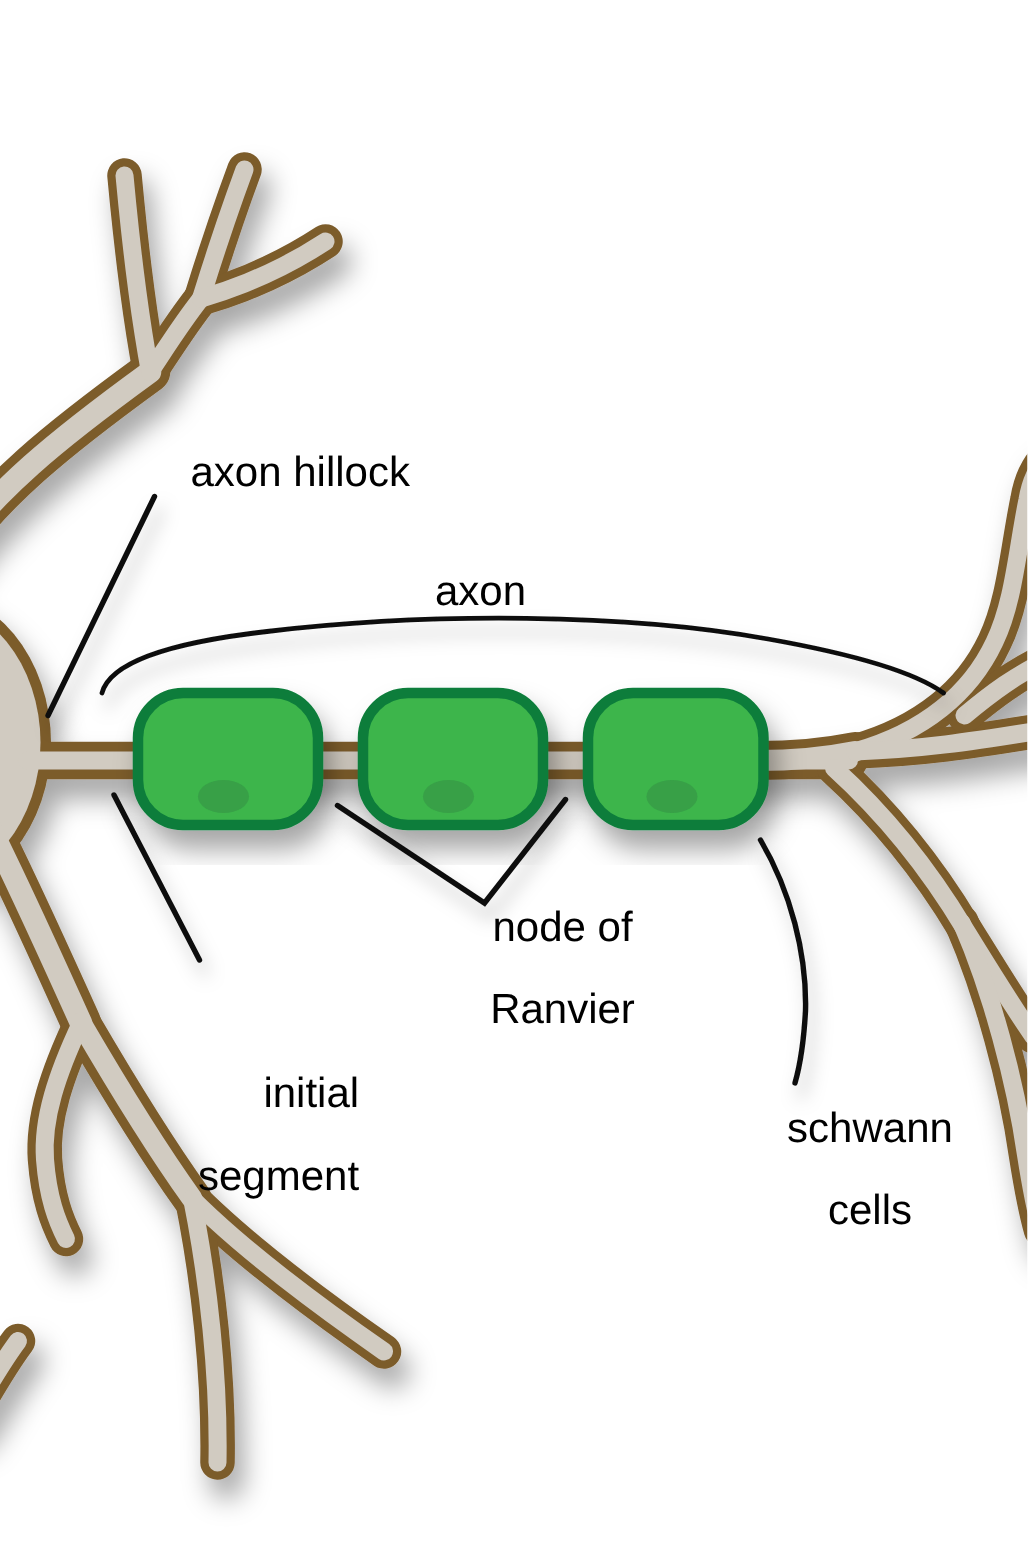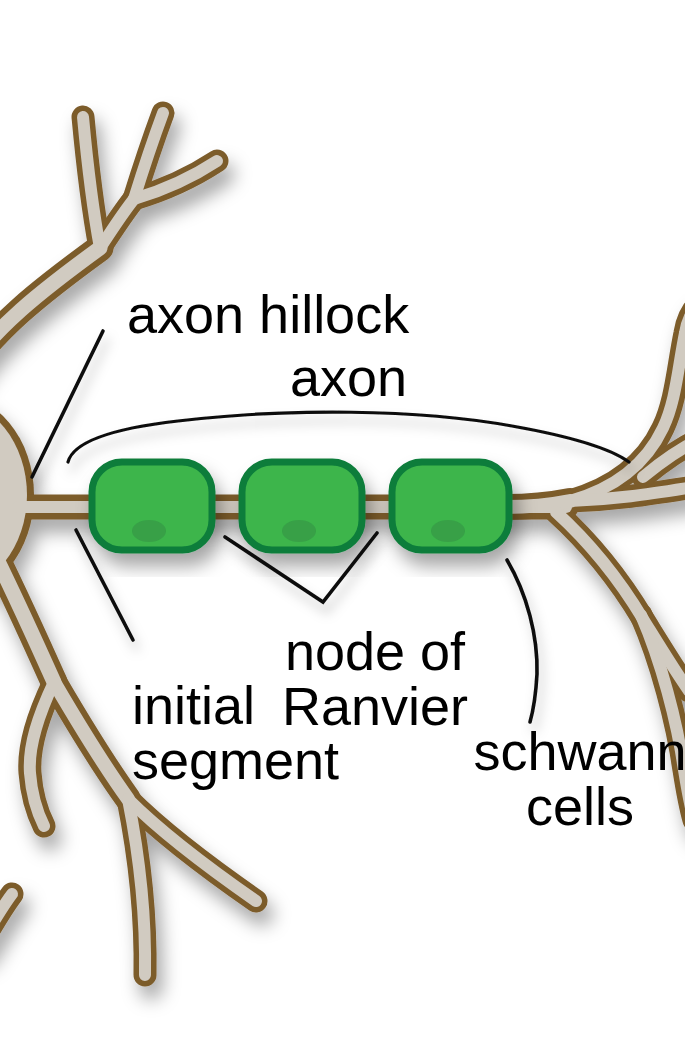--- a/index.html
+++ b/index.html
@@ -2,21 +2,21 @@
 <html><head>
 <meta charset="utf-8">
 <style>
   html,body{margin:0;padding:0;background:#fff;}
   .stage{
     position:relative;width:685px;height:1037px;background:#fff;overflow:hidden;
     font-family:"Liberation Sans", sans-serif;
   }
   .stage svg{position:absolute;left:0;top:0;}
   .lbl{
-    position:absolute;font-size:54px;line-height:55px;color:#000;
+    position:absolute;font-size:28px;line-height:55px;color:#000;
     white-space:pre-line;letter-spacing:0;
   }
   .lbl.center{transform:translateX(-50%);text-align:center;}
 </style>
 </head>
 <body>
 
 <div class="stage">
 
   <svg width="685" height="1037" viewBox="0 0 685 1037">
@@ -93,24 +93,24 @@
       <path d="M 103 331 L 32 477"></path>
       <path d="M 76 530 L 133 640"></path>
       <path stroke-linejoin="miter" d="M 225 537 L 323 602 L 377 533"></path>
       <path d="M 507 560 C 527 594 538 636 537 674 C 536 692 534 708 530 722"></path>
       <path stroke-width="3.2" d="M 68 462 C 73 443 108 429 178 421 C 288 408 418 409 512 426 C 557 434 607 446 629 462"></path>
     </g>
   </svg>
 
   <div class="lbl" style="left:127px; top:287px;">axon hillock</div>
 
-  <div class="lbl" style="left:290px; top:350px;">axon</div>
+  <div class="lbl" style="left:290px; top:366px;">axon</div>
 
-  <div class="lbl center" style="left:375px; top:624px;text-align:center;">node of
+  <div class="lbl center" style="left:375px; top:590px;text-align:center;">node of
 Ranvier</div>
 
-  <div class="lbl" style="left:132px; top:678px;">initial
+  <div class="lbl" style="left:132px; top:701px;text-align:right;">initial
 segment</div>
 
   <div class="lbl center" style="left:580px; top:724px;">schwann
 cells</div>
 
 </div>
 
 </body></html>

